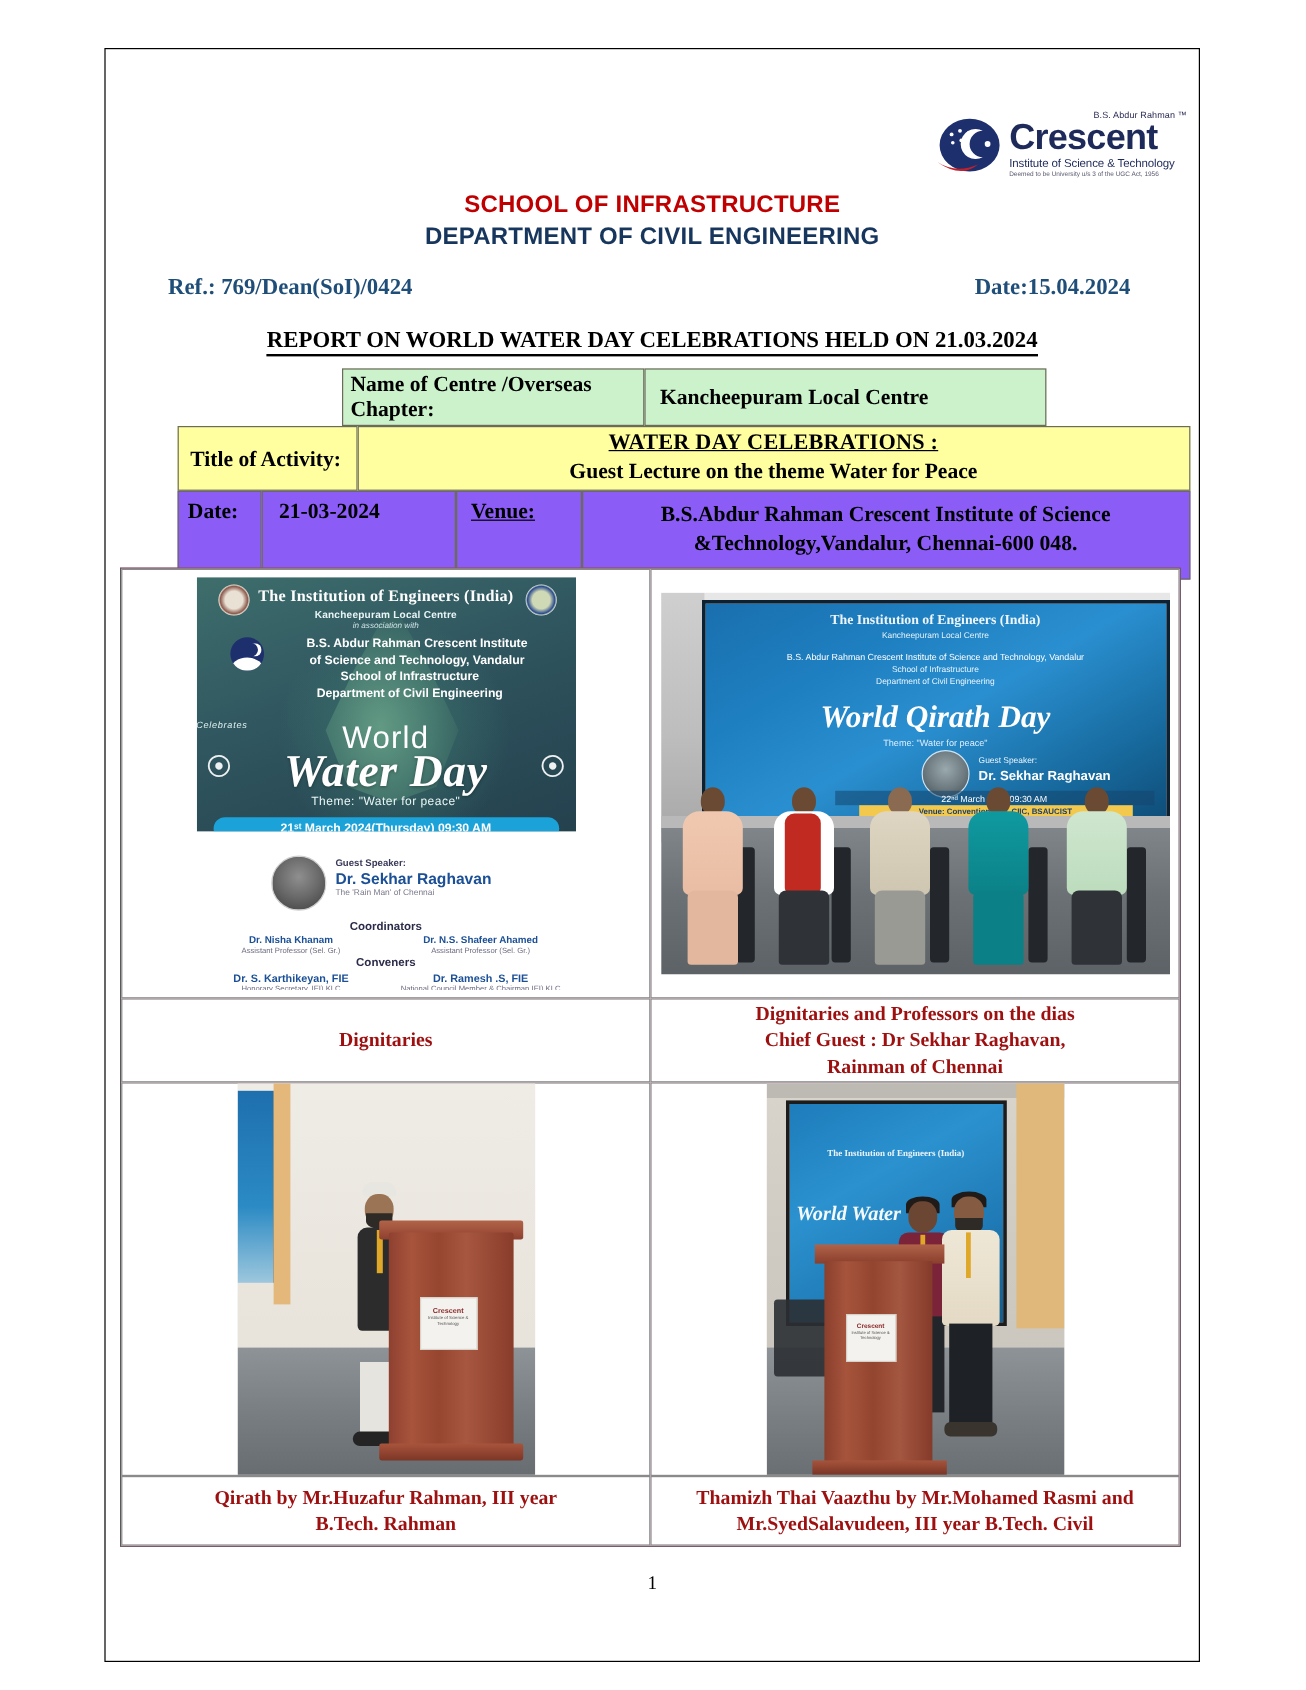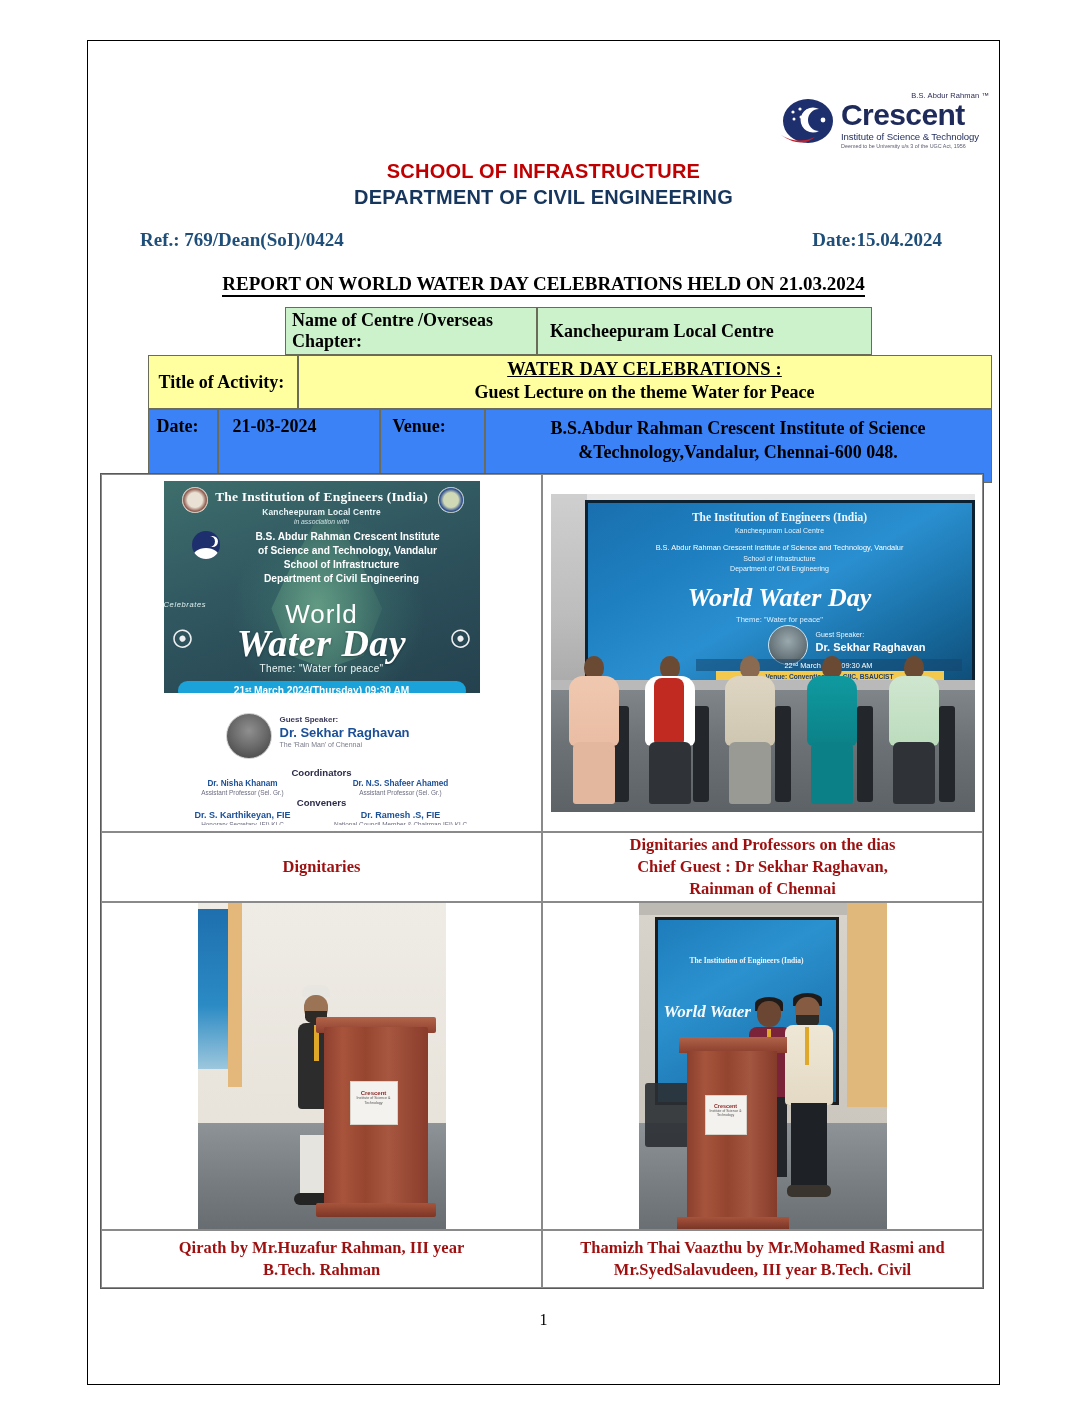--- a/index.html
+++ b/index.html
@@ -177,24 +177,24 @@
     padding: 3px 4px 5px;
   }
   .c-title-value .line1 {
     text-decoration: underline;
     letter-spacing: .2px;
     font-size: 18.5px;
   }
   .c-title-value .line2 { font-size: 18px; margin-top: 2px; }
 
   
-  #row-date .cell { background: #3b82f6; }
+  #row-date .cell { background: #8b5cf6; }
   .c-date-label { width: 70px; margin-left: 50px; padding-left: 8px; }
   .c-date-value { width: 162px; padding-left: 14px; }
-  .c-venue-label { width: 105px; padding-left: 12px; }
+  .c-venue-label { width: 105px; padding-left: 12px; text-decoration: underline; }
   .c-venue-value {
     width: 507px;
     flex-direction: column;
     justify-content: flex-start;
     align-items: center;
     padding-top: 6px;
     height: 74px;
   }
   .c-venue-value .vline { line-height: 1.35; }
   .c-date-label, .c-date-value, .c-venue-label { height: 74px; align-items: flex-start; padding-top: 6px; }
@@ -789,21 +789,21 @@
 
       <div class="grid-cell img-cell">
         <div class="dais photo">
           <div class="dais-wall"></div>
           <div class="dais-screen">
             <div class="ds-title">The Institution of Engineers (India)</div>
             <div class="ds-sub">Kancheepuram Local Centre</div>
             <div class="ds-inst">B.S. Abdur Rahman Crescent Institute of Science and Technology, Vandalur</div>
             <div class="ds-sch">School of Infrastructure</div>
             <div class="ds-dept">Department of Civil Engineering</div>
-            <div class="ds-wwd">World Water Day</div>
+            <div class="ds-wwd">World Qirath Day</div>
             <div class="ds-theme">Theme: "Water for peace"</div>
             <div class="ds-face"></div>
             <div class="ds-gs">Guest Speaker:</div>
             <div class="ds-gsn">Dr. Sekhar Raghavan</div>
             <div class="ds-datebar">22ⁿᵈ March 2024          09:30 AM</div>
             <div class="ds-venuebar">Venue: Convention Hall, CIIC, BSAUCIST</div>
           </div>
           <div class="dais-band"></div>
           <div class="dais-floor"></div>
 

